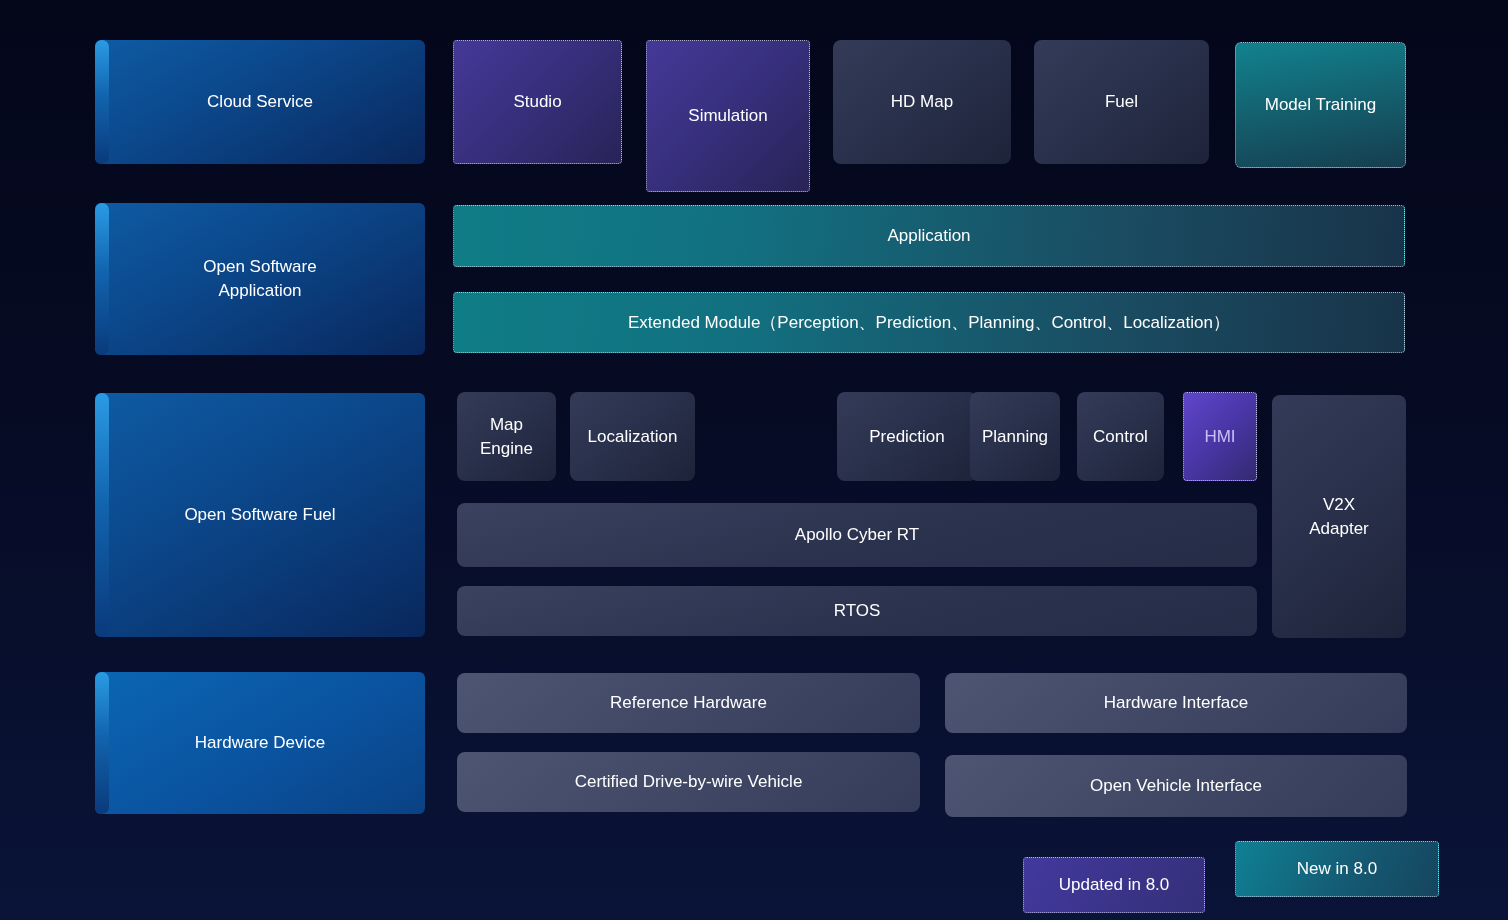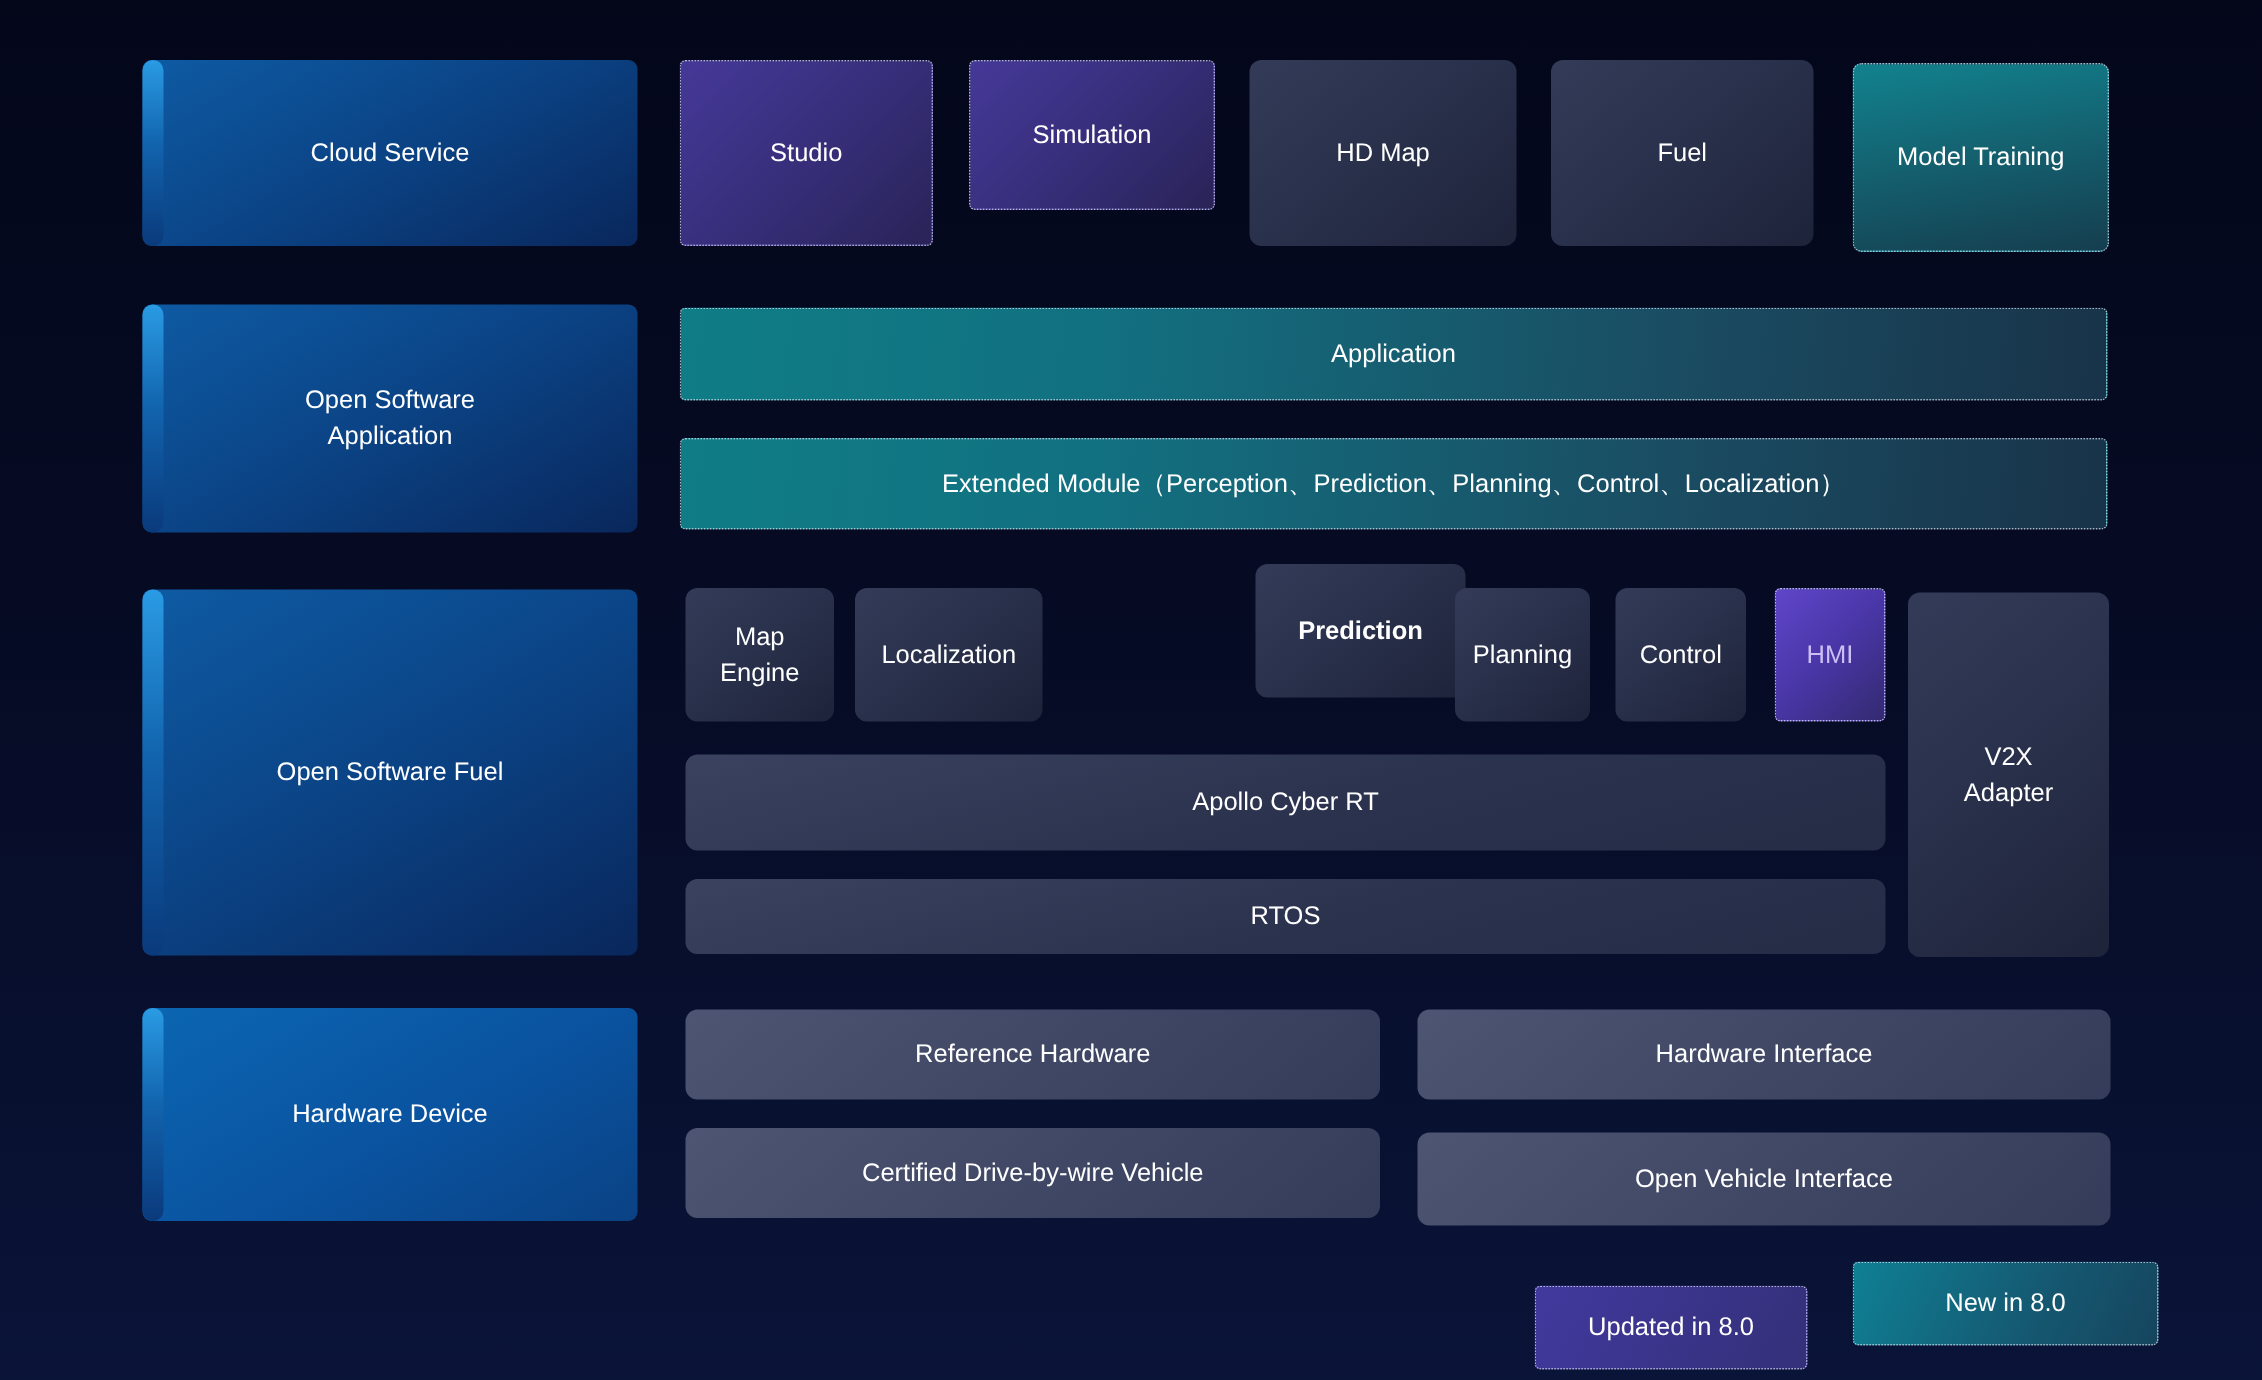--- a/index.html
+++ b/index.html
@@ -69,21 +69,21 @@
     <span class="w170">Open Software Fuel</span>
   </div>
   <div class="box blue-bright" style="left:95px;top:672px;width:330px;height:142px;">
     <span class="accent"></span>
     <span class="w170">Hardware Device</span>
   </div>
 
   <div class="box purple dashed" style="left:453px;top:40px;width:169px;height:124px;">
     <span>Studio</span>
   </div>
-  <div class="box purple dashed" style="left:646px;top:40px;width:164px;height:100px;">
+  <div class="box purple dashed" style="left:646px;top:40px;width:164px;height:152px;">
     <span>Simulation</span>
   </div>
   <div class="box slate" style="left:833px;top:40px;width:178px;height:124px;">
     <span>HD Map</span>
   </div>
   <div class="box slate" style="left:1034px;top:40px;width:175px;height:124px;">
     <span>Fuel</span>
   </div>
   <div class="box teal dashed" style="left:1235px;top:42px;width:171px;height:126px;">
     <span>Model Training</span>
@@ -95,21 +95,21 @@
   <div class="box teal-bar dashed" style="left:453px;top:292px;width:952px;height:61px;">
     <span>Extended Module（Perception、Prediction、Planning、Control、Localization）</span>
   </div>
 
   <div class="box slate" style="left:457px;top:392px;width:99px;height:89px;">
     <span class="w70">Map Engine</span>
   </div>
   <div class="box slate" style="left:570px;top:392px;width:125px;height:89px;">
     <span>Localization</span>
   </div>
-  <div class="box slate" style="left:837px;top:376px;width:140px;height:89px;font-weight:bold;">
+  <div class="box slate" style="left:837px;top:392px;width:140px;height:89px;">
     <span>Prediction</span>
   </div>
   <div class="box slate" style="left:970px;top:392px;width:90px;height:89px;">
     <span>Planning</span>
   </div>
   <div class="box purple-hmi dashed" style="left:1183px;top:392px;width:74px;height:89px;">
     <span>HMI</span>
   </div>
   <div class="box slate" style="left:1077px;top:392px;width:87px;height:89px;">
     <span>Control</span>

